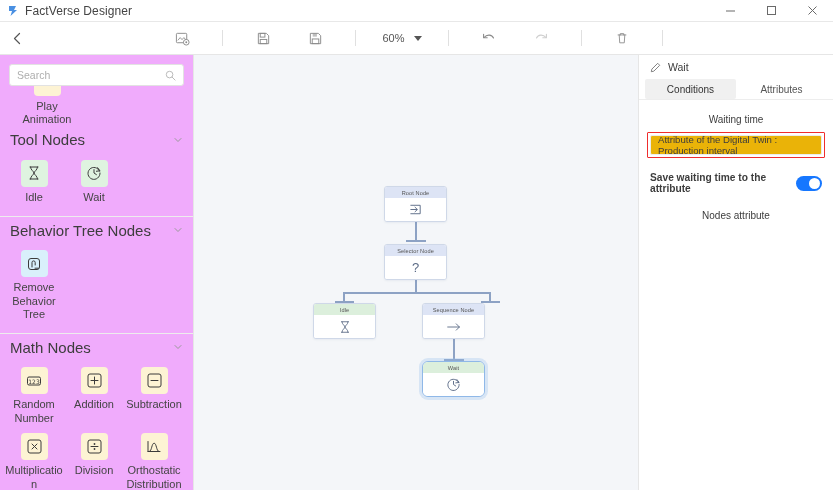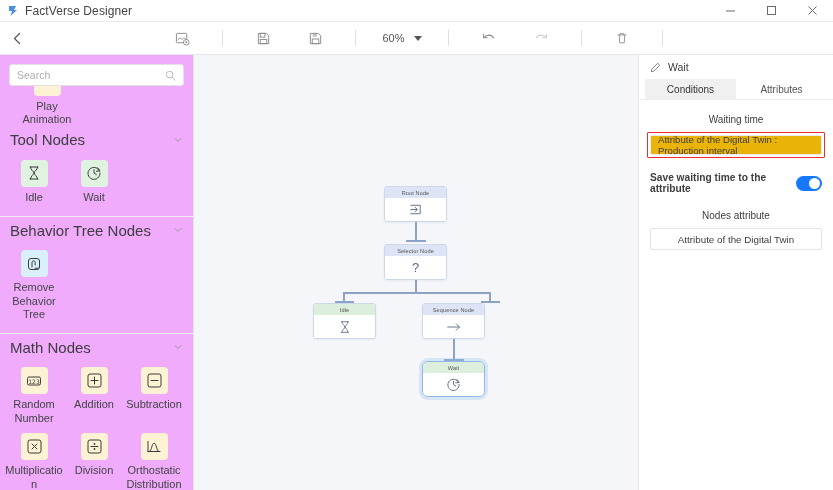--- a/index.html
+++ b/index.html
@@ -555,18 +555,17 @@
         </div>
 
         <div class="toggle-row">
           <span class="tl">Save waiting time to the attribute</span>
           <div class="switch">
             <div class="knob"></div>
           </div>
         </div>
 
         <div class="field-label">Nodes attribute</div>
-        <div class="attr-btn">Attribute of the Digital Twin</div>
       </div>
     </div>
 
   </div>
 </div>
 
 </body></html>

